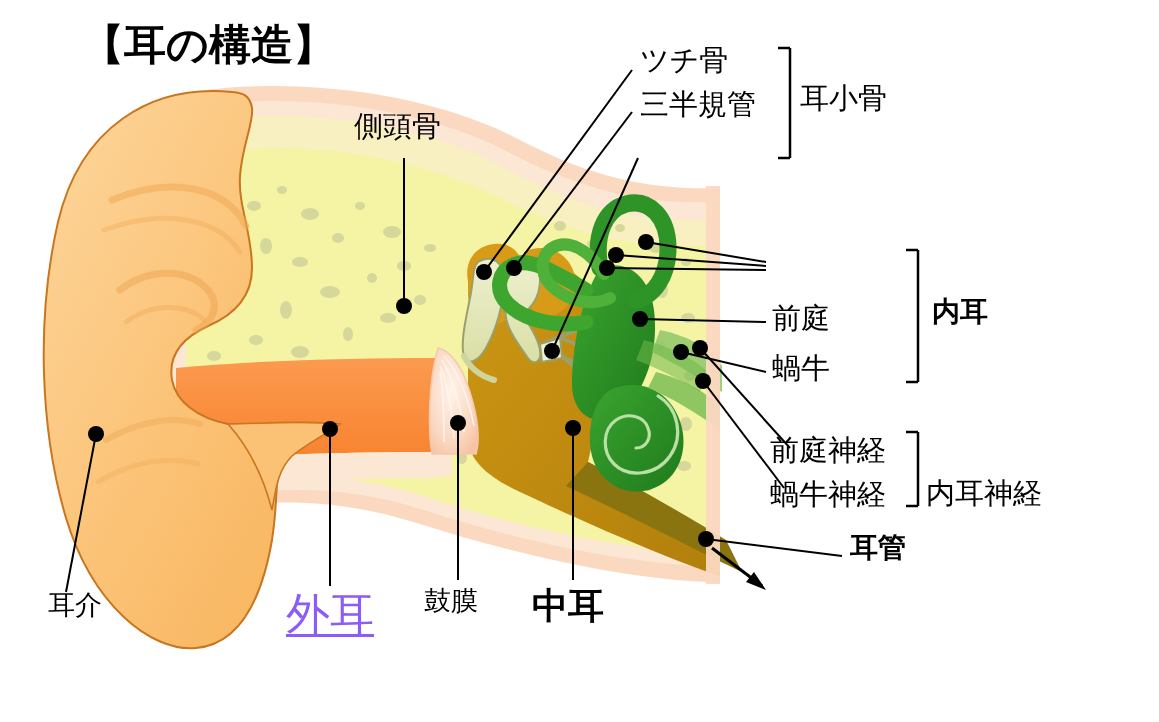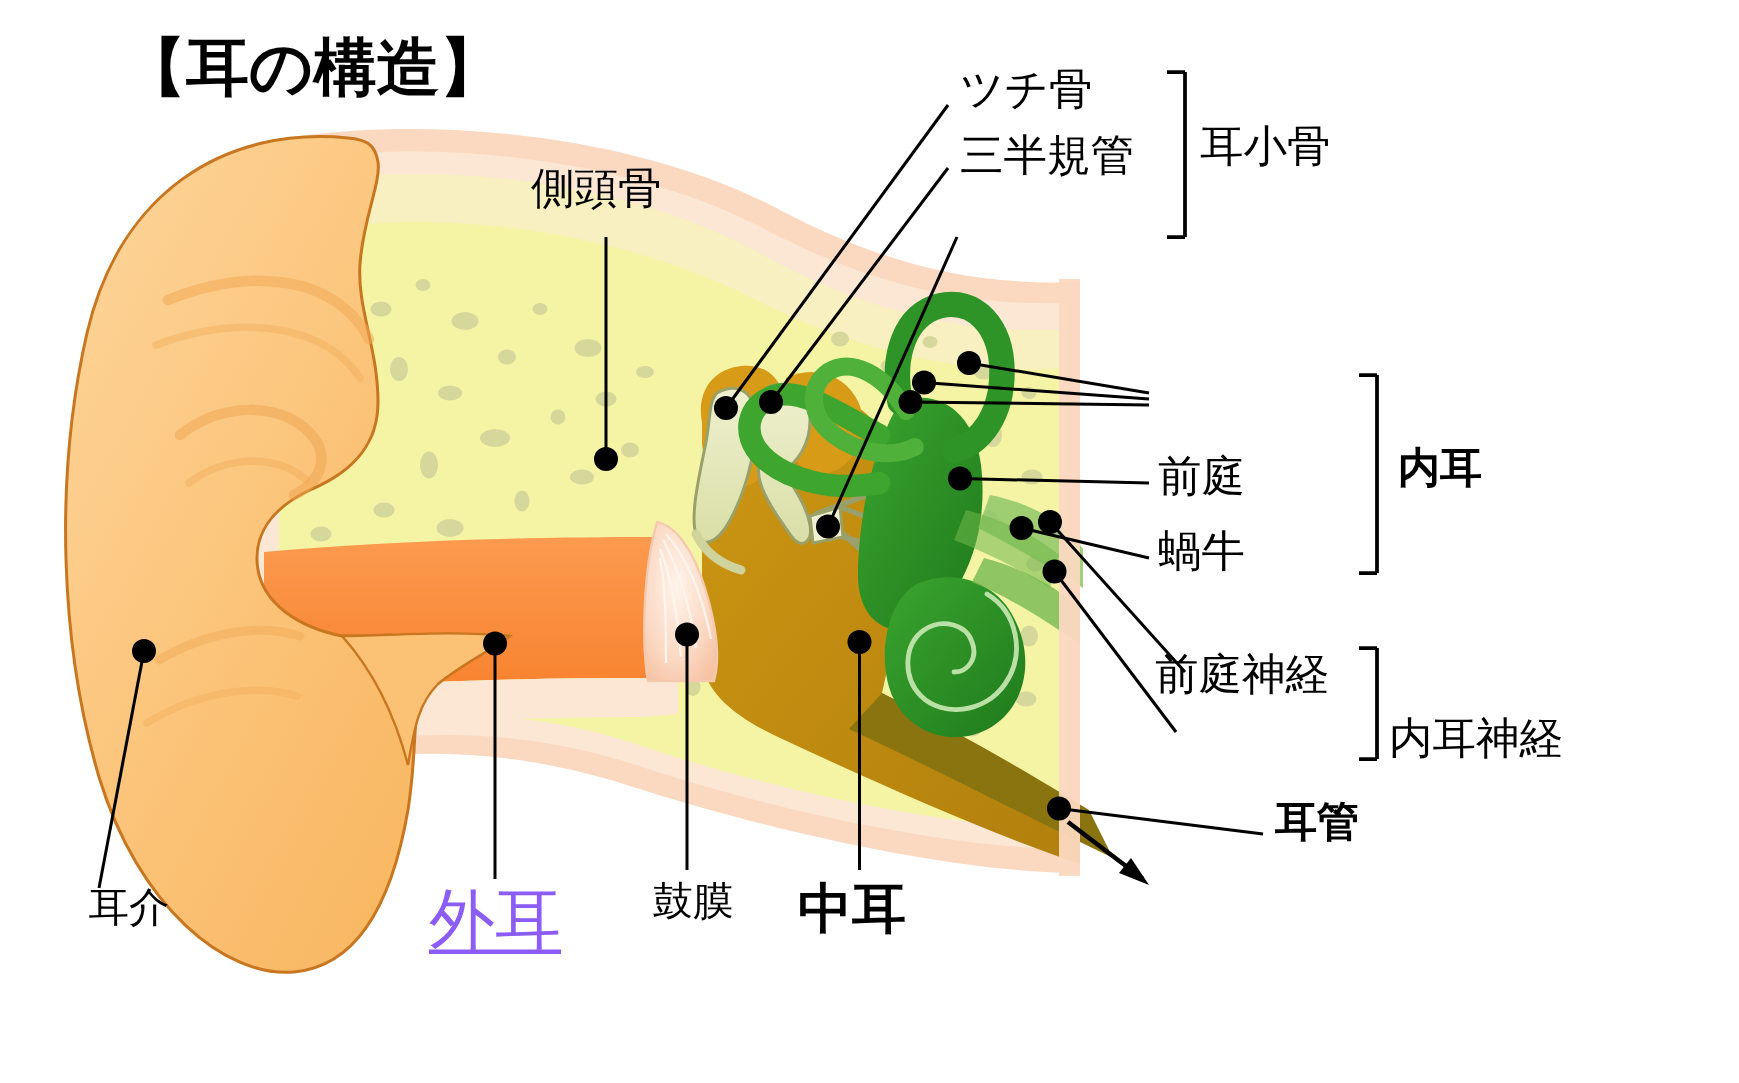--- a/index.html
+++ b/index.html
@@ -23,21 +23,21 @@
     top: 0;
     width: 1159px;
     height: 722px;
   }
   .lbl {
     position: absolute;
     color: #000000;
     white-space: nowrap;
     line-height: 1.0;
   }
-  .lbl-sm   { font-size: 27px; margin-left: 11px; }
+  .lbl-sm   { font-size: 27px; }
   .lbl-md   { font-size: 29px; }
   .lbl-lg   { font-size: 36px; font-weight: bold; }
   .lbl-xl   { font-size: 28px; font-weight: bold; }
   .title    { font-size: 42px; font-weight: bold; letter-spacing: 0px; }
   .red-underline {
     color: #8b5cf6;
     font-weight: normal;
     font-size: 44px;
     text-decoration: underline;
     text-decoration-thickness: 3px;
@@ -317,20 +317,21 @@
 
   <div class="lbl lbl-md" style="left:640px; top:46px;">ツチ骨</div>
   <div class="lbl lbl-md" style="left:640px; top:90px;">三半規管</div>
   <div class="lbl lbl-md" style="left:800px; top:84px;">耳小骨</div>
 
   <div class="lbl lbl-md" style="left:772px; top:304px;">前庭</div>
   <div class="lbl lbl-md" style="left:772px; top:354px;">蝸牛</div>
   <div class="lbl lbl-xl" style="left:932px; top:298px;">内耳</div>
 
   <div class="lbl lbl-md" style="left:770px; top:436px;">前庭神経</div>
+  <div class="lbl lbl-md" style="left:770px; top:480px;">蝸牛神経</div>
   <div class="lbl lbl-md" style="left:926px; top:450px;margin-top:29px;">内耳神経</div>
 
   <div class="lbl lbl-xl" style="left:850px; top:534px;">耳管</div>
 
   <div class="lbl lbl-sm" style="left:48px; top:592px;">耳介</div>
   <div class="lbl red-underline" style="left:286px; top:592px;">外耳</div>
   <div class="lbl lbl-sm" style="left:424px; top:588px;">鼓膜</div>
   <div class="lbl lbl-lg" style="left:532px; top:588px;">中耳</div>
 
 </div>

